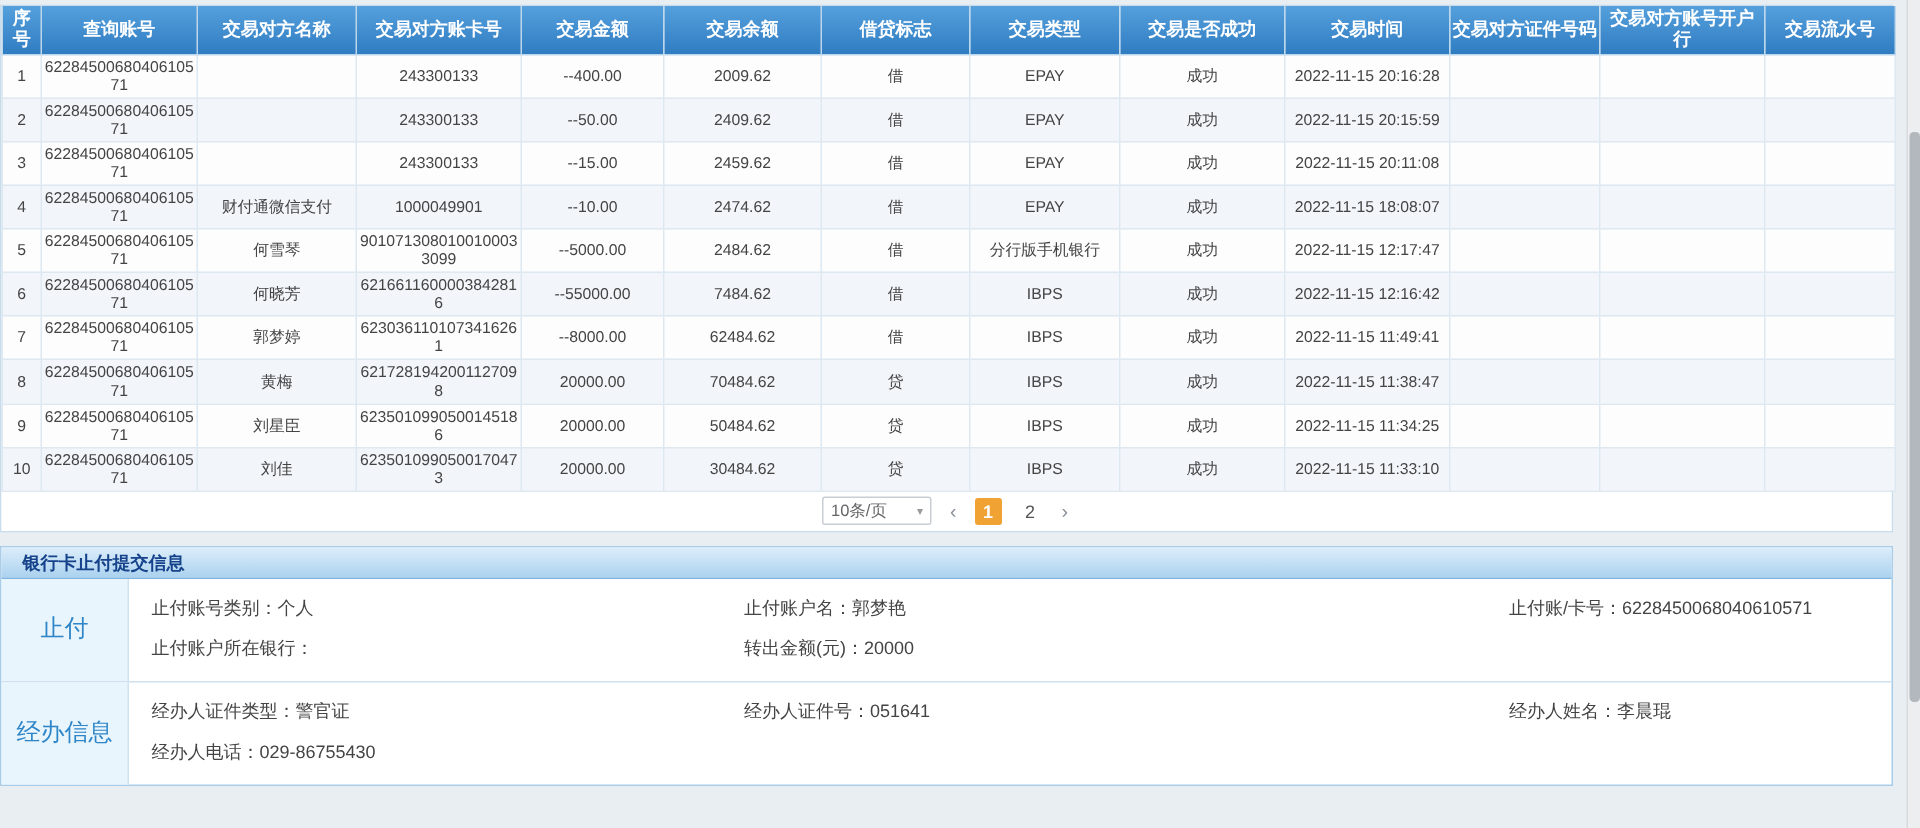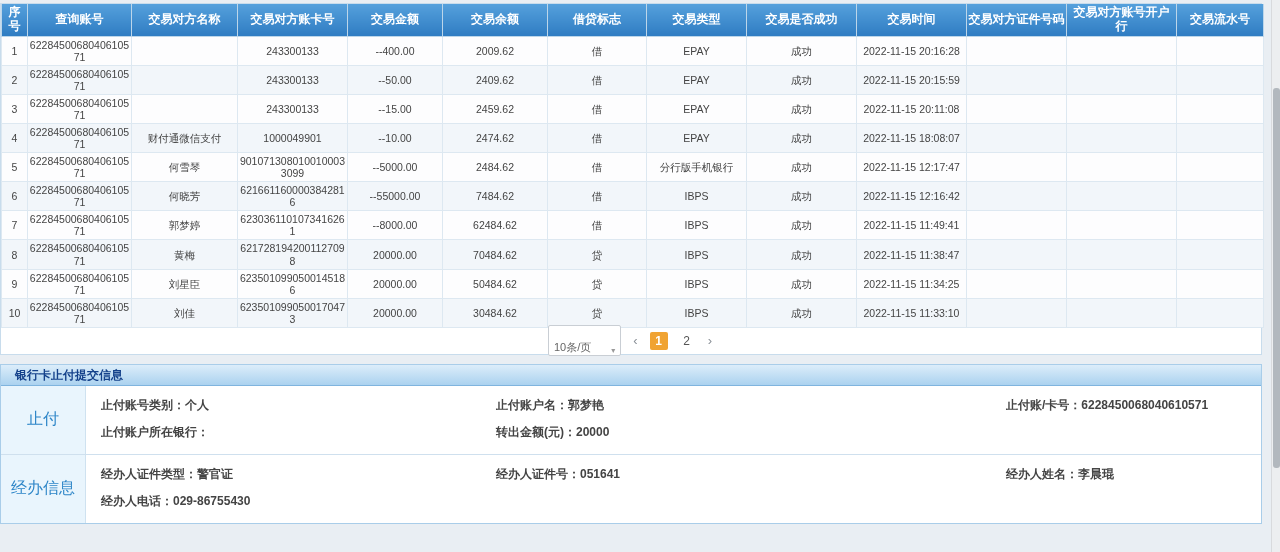--- a/index.html
+++ b/index.html
@@ -27,44 +27,44 @@
     border:1px solid #dde8f1;
     text-align:center; font-size:10.5px; line-height:1.15;
     padding:2px 1px; word-break:break-all; color:#444;
   }
   tbody tr:nth-child(even) td { background:#f2f6fa; }
   tbody tr:nth-child(odd) td { background:#fdfdfe; }
 
   
   .pager { display:flex; align-items:center; justify-content:center; gap:10px; height:26px; background:#fff; }
   .page-size {
-    display:inline-flex; align-items:flex-end; gap:20px;
+    display:inline-flex; align-items:center; gap:20px;
     border:1px solid #c9ced4; background:#fff; color:#666;
-    height:31px; padding:0 5px; font-size:11px; border-radius:2px;
+    height:19px; padding:0 5px; font-size:11px; border-radius:2px;
   }
   .caret { font-size:8px; color:#999; }
   .pg-arrow { color:#8a9097; font-size:13px; cursor:pointer; padding:0 2px; }
   .pg-num { min-width:18px; height:18px; line-height:18px; text-align:center; font-size:12px; color:#555; cursor:pointer; border-radius:2px; }
   .pg-num.active { background:#f0a332; color:#fff; font-weight:bold; }
 
   
   .section { margin-top:9px; border:1px solid #a9cde9; background:#fff; }
   .section-title {
     height:21px; line-height:21px; padding-left:14px;
     background:linear-gradient(#dcedfa,#abd2ef);
     border-bottom:1px solid #7fb4de;
     color:#15428b; font-size:12px; font-weight:bold;
   }
   .sp-grid { display:grid; grid-template-columns:85px 1fr; }
   .sp-label {
     background:#e9f5fd; color:#2e86c8; font-size:16px;
     display:flex; align-items:center; justify-content:center;
     border-right:1px solid #cfe2f0;
   }
-  .sp-body { padding:6px 15px 8px 15px;font-weight:bold; }
+  .sp-body { padding:6px 15px 8px 15px; }
   .sp-row { display:grid; grid-template-columns:395px 510px 1fr; line-height:27px; font-size:12px; color:#444; }
   .sp-reason { margin-top:4px; line-height:1.55; font-size:11.5px; color:#444; }
   .block-divider { grid-column:1 / 3; border-top:1px solid #cfe0ee; }
 
   
   .scrollbar { position:absolute; right:0; top:0; width:9px; height:552px; background:#eceef0; border-left:1px solid #d8dadd; }
   .scroll-thumb { position:absolute; left:1px; top:88px; width:7px; height:380px; background:#b2b8be; border-radius:3px; }
 </style>
 </head>
 <body>

